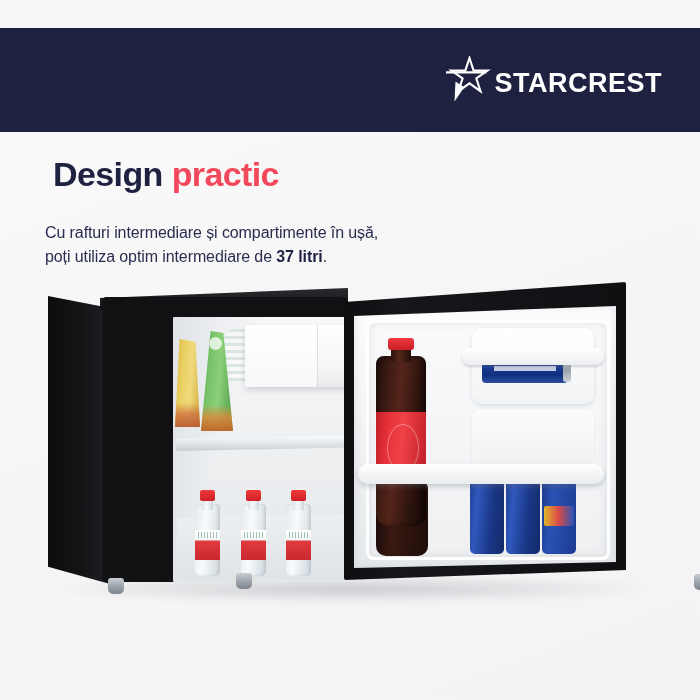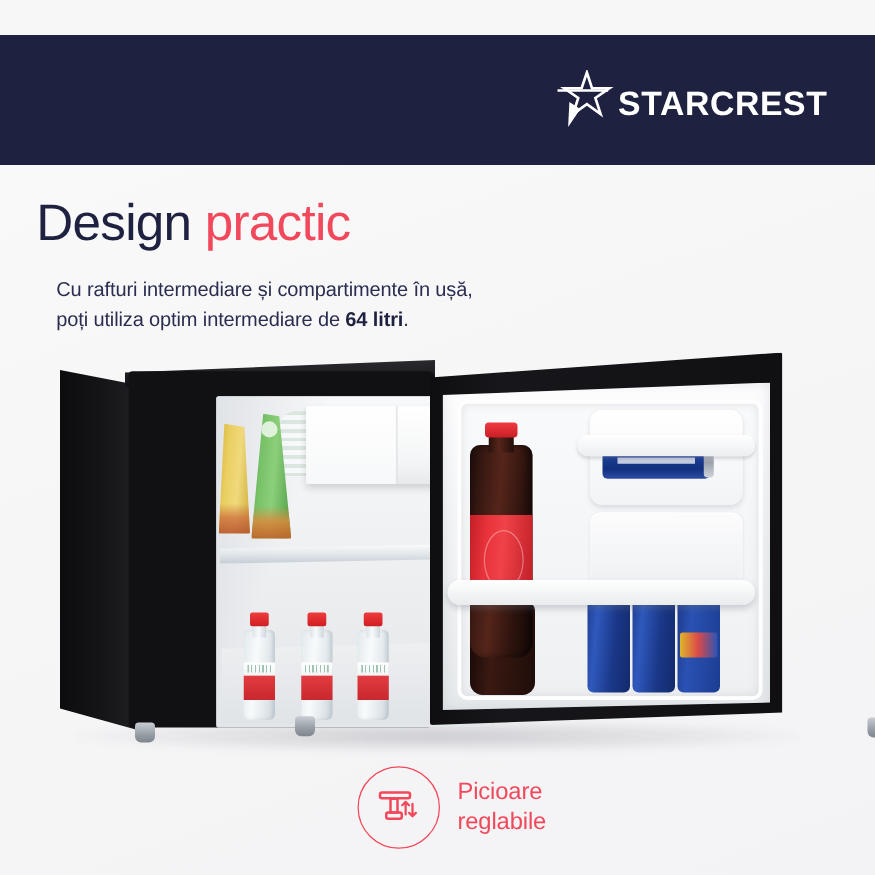--- a/index.html
+++ b/index.html
@@ -54,24 +54,24 @@
     letter-spacing: 0.5px;
     line-height: 1;
     font-family: "Liberation Sans", sans-serif;
     position: relative;
     top: 3px;
   }
 
   
   .headline {
     position: absolute;
-    left: 29px;
+    left: 53px;
     top: 128px;
-    font-size: 41px;
-    font-weight: normal;
+    font-size: 34px;
+    font-weight: bold;
     letter-spacing: -0.6px;
     line-height: 1.08;
     white-space: nowrap;
   }
   .headline .h-dark { color: #1e2240; }
   .headline .h-accent { color: #f2485b; }
 
   .subline {
     position: absolute;
     left: 45px;
@@ -501,21 +501,21 @@
     </div>
   </div>
 
   <div class="headline">
     <span class="h-dark">Design</span>
     <span class="h-accent">practic</span>
   </div>
 
   <div class="subline">
     <span>Cu rafturi intermediare și compartimente în ușă,</span><br>
-    <span>poți utiliza optim intermediare de </span><b>64 litri</b><span>.</span>
+    <span>poți utiliza optim intermediare de </span><b>37 litri</b><span>.</span>
   </div>
 
   <div class="stage">
     <div class="floor-shadow"></div>
 
     <div class="cabinet">
       <div class="cab-side"></div>
       <div class="cab-top"></div>
       <div class="cab-frame">
         <div class="cab-interior">
@@ -577,27 +577,14 @@
           <div class="cola-neck"></div>
           <div class="cola-cap"></div>
         </div>
 
         <div class="pocket-rail-bottom"></div>
       </div>
       <div class="foot foot-c"></div>
     </div>
   </div>
 
-  <div class="feature">
-    <div class="feature-circle">
-      <svg width="38" height="38" viewBox="0 0 38 38">
-        <rect x="4" y="7" width="24" height="4.6" rx="1.6" fill="none" stroke="#f2485b" stroke-width="2"></rect>
-        <rect x="12.4" y="12" width="5.6" height="11" fill="none" stroke="#f2485b" stroke-width="2"></rect>
-        <rect x="9" y="23" width="12.4" height="5" rx="1.6" fill="none" stroke="#f2485b" stroke-width="2"></rect>
-        <path d="M24.5 14.5 L24.5 24.5 M21.8 17.2 L24.5 14.5 L27.2 17.2" fill="none" stroke="#f2485b" stroke-width="1.8" stroke-linecap="round" stroke-linejoin="round"></path>
-        <path d="M30 16 L30 26 M27.3 23.3 L30 26 L32.7 23.3" fill="none" stroke="#f2485b" stroke-width="1.8" stroke-linecap="round" stroke-linejoin="round"></path>
-      </svg>
-    </div>
-    <div class="feature-label">Picioare
-reglabile</div>
-  </div>
 
 </div>
 
 </body></html>

